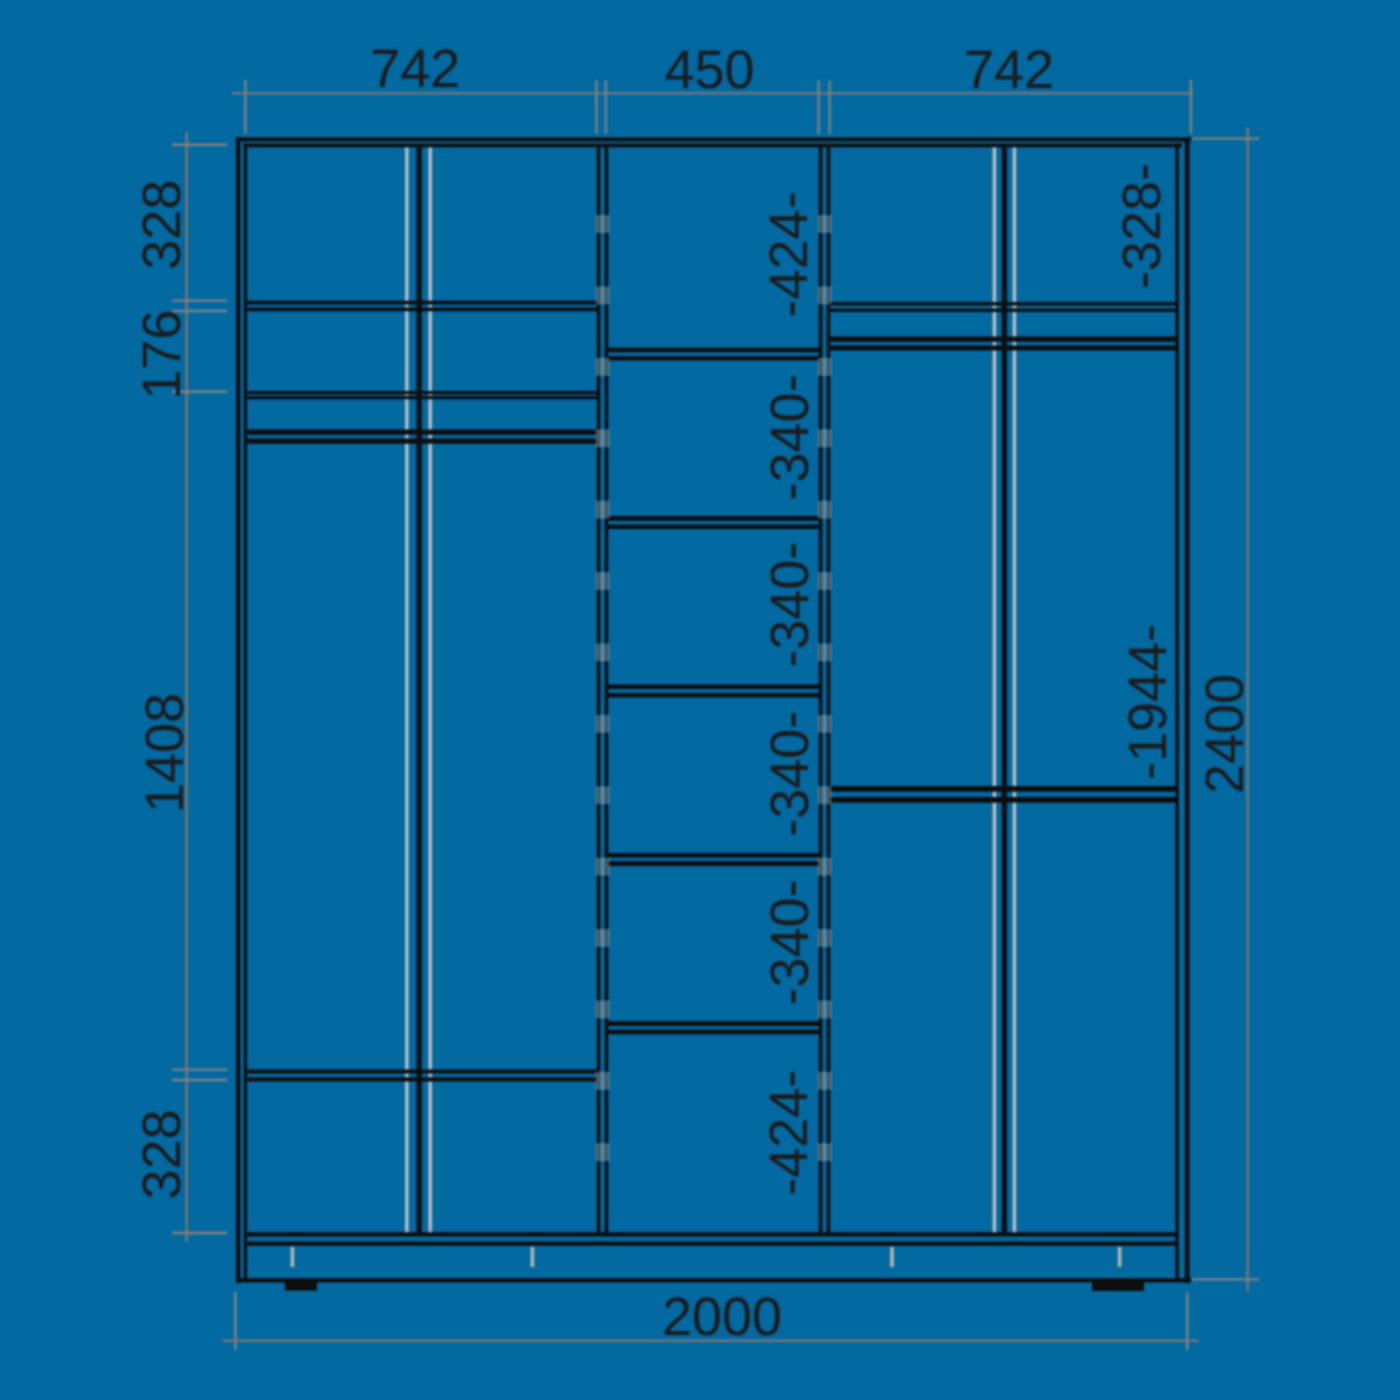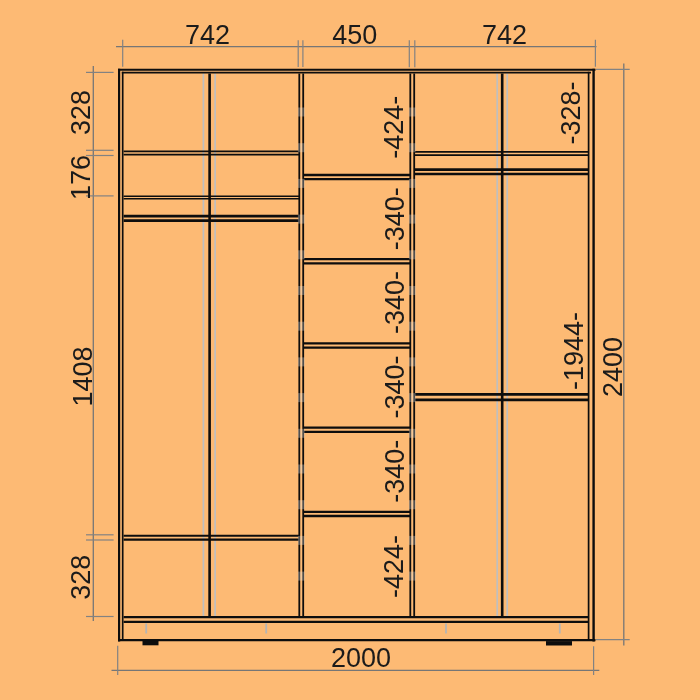--- a/index.html
+++ b/index.html
@@ -1,16 +1,16 @@
 <!DOCTYPE html>
 <html><head>
 <meta charset="utf-8">
 <style>
   html,body{margin:0;padding:0;background:#ffffff;}
-  .page{width:700px;height:700px;position:relative;background:#fdba74;overflow:hidden;}
+  .page{width:700px;height:700px;position:relative;background:#0369a1;overflow:hidden;}
   svg{position:absolute;left:0;top:0;}
   text{font-family:"Liberation Sans", sans-serif;fill:#1b1b1b;}
 </style>
 </head>
 <body>
 <div class="page">
 <svg width="700" height="700" viewBox="0 0 700 700">
 <g style="filter:blur(0.5px)">
 
 <line x1="203.4" y1="73.6" x2="203.4" y2="617" stroke="#bfbfbf" stroke-width="1.7"></line>

